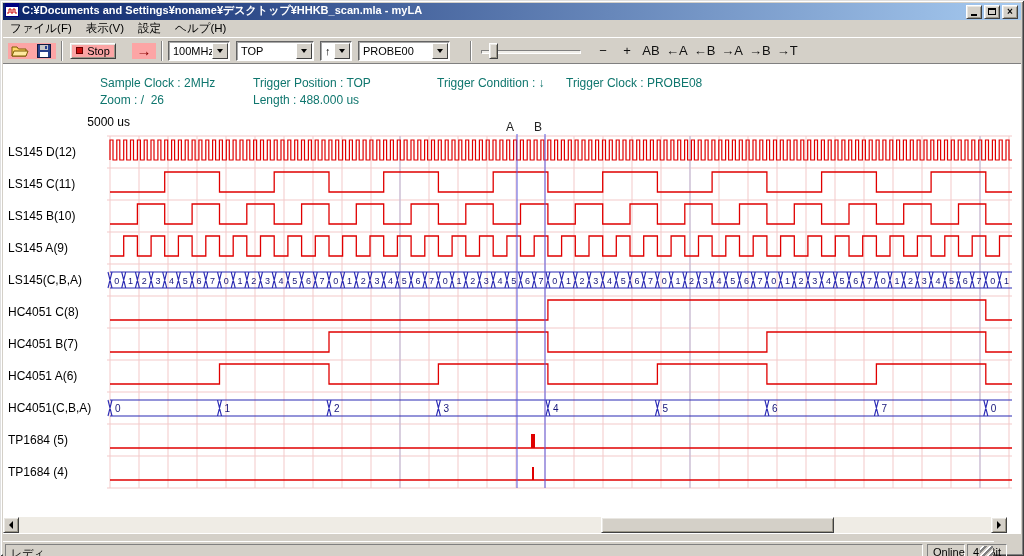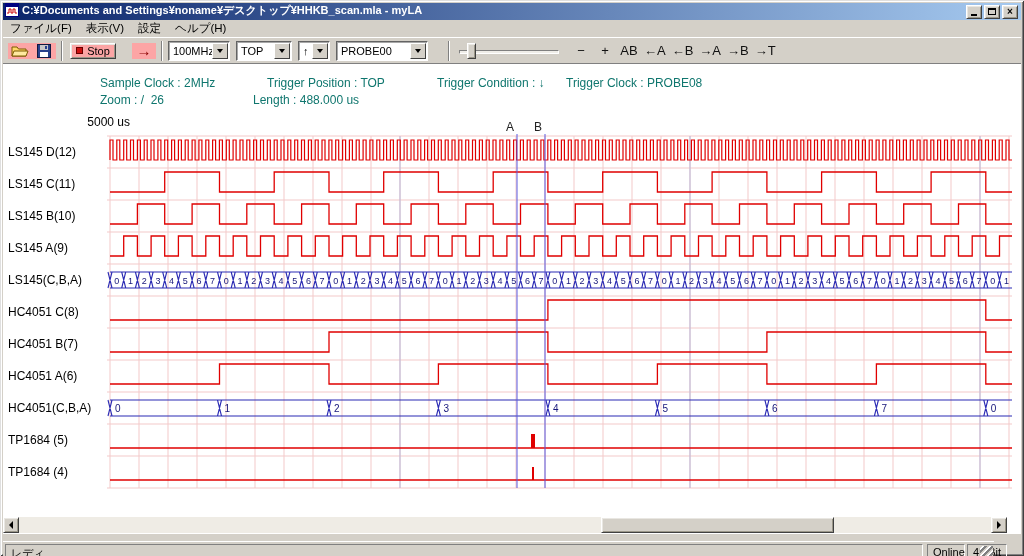--- a/index.html
+++ b/index.html
@@ -120,21 +120,21 @@
       <span>Stop</span>
     </span>
     <span class="tbtn run-btn">→</span>
     <span class="sep"></span>
     <span class="combo" style="width:62px">
       <span class="combo-text">100MHz</span>
       <span class="combo-arrow">
           <i class="tri-down"></i>
         </span>
     </span>
-    <span class="combo" style="width:56px">
+    <span class="combo" style="width:78px">
       <span class="combo-text">TOP</span>
       <span class="combo-arrow">
           <i class="tri-down"></i>
         </span>
     </span>
     <span class="combo" style="width:32px">
       <span class="combo-text">↑</span>
       <span class="combo-arrow">
           <i class="tri-down"></i>
         </span>
@@ -156,21 +156,21 @@
     <span class="flatbtn gap8">←A</span>
     <span class="flatbtn">←B</span>
     <span class="flatbtn gap8">→A</span>
     <span class="flatbtn">→B</span>
     <span class="flatbtn gap8">→T</span>
   </div>
 
   <div class="client"></div>
 
   <span class="info-text" style="left:100px;top:76px">Sample Clock : 2MHz</span>
-  <span class="info-text" style="left:267px;top:76px">Trigger Position : TOP</span>
+  <span class="info-text" style="left:253px;top:76px">Trigger Position : TOP</span>
   <span class="info-text" style="left:437px;top:76px">Trigger Condition : ↓</span>
   <span class="info-text" style="left:566px;top:76px">Trigger Clock : PROBE08</span>
   <span class="info-text" style="left:100px;top:93px">Zoom : /  26</span>
   <span class="info-text" style="left:253px;top:93px">Length : 488.000 us</span>
 
   <svg id="wave-svg" width="1024" height="394" viewBox="0 0 1024 394">
       <g>
         <line x1="110" y1="24" x2="110" y2="376" stroke="#f3c9c9" stroke-width="1"></line>
         <line x1="139" y1="24" x2="139" y2="376" stroke="#f3c9c9" stroke-width="1"></line>
         <line x1="168" y1="24" x2="168" y2="376" stroke="#f3c9c9" stroke-width="1"></line>

